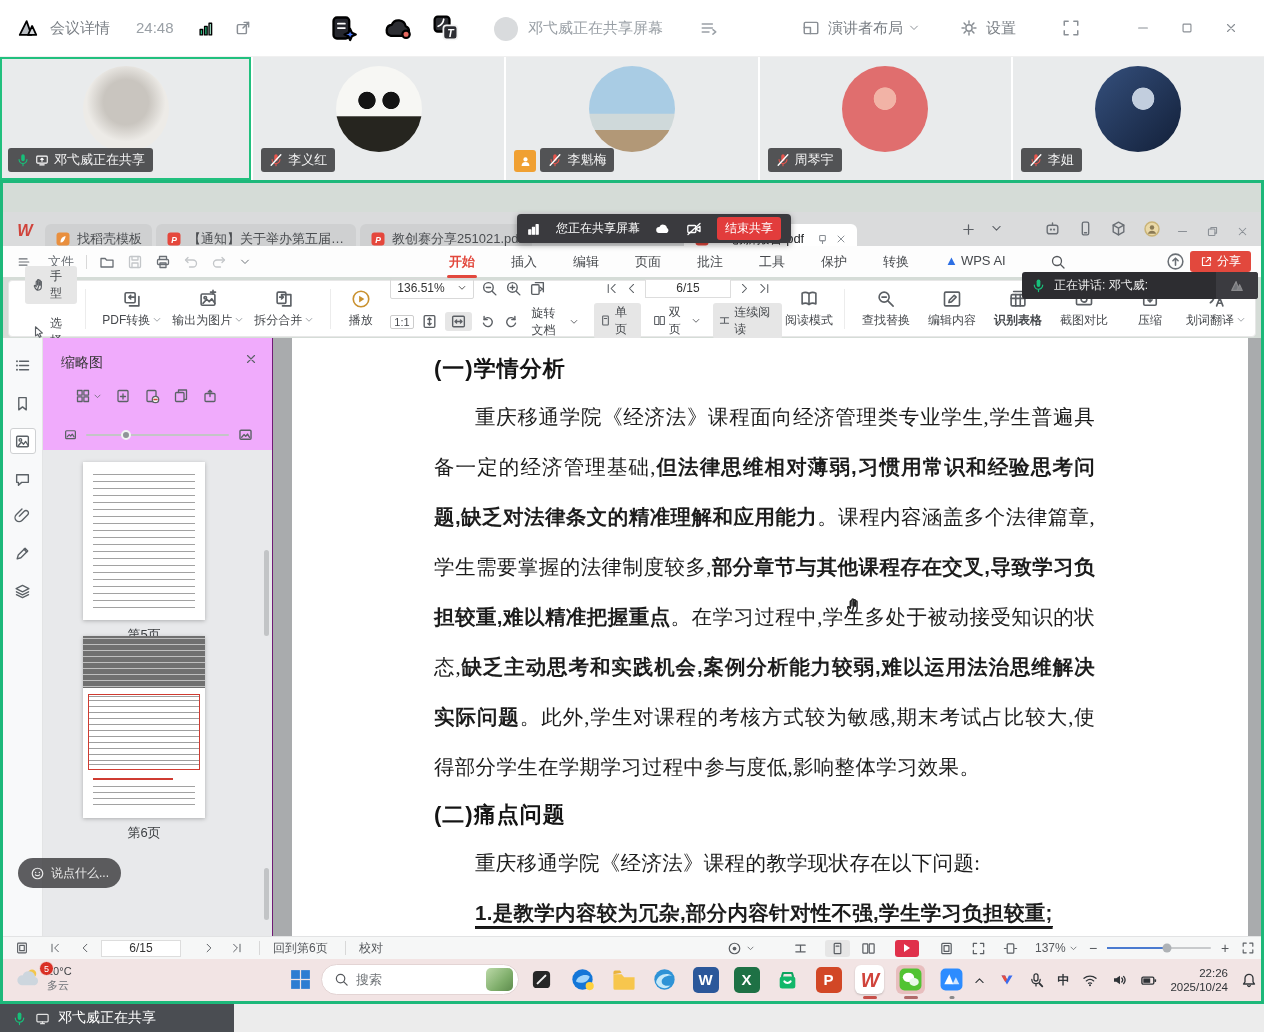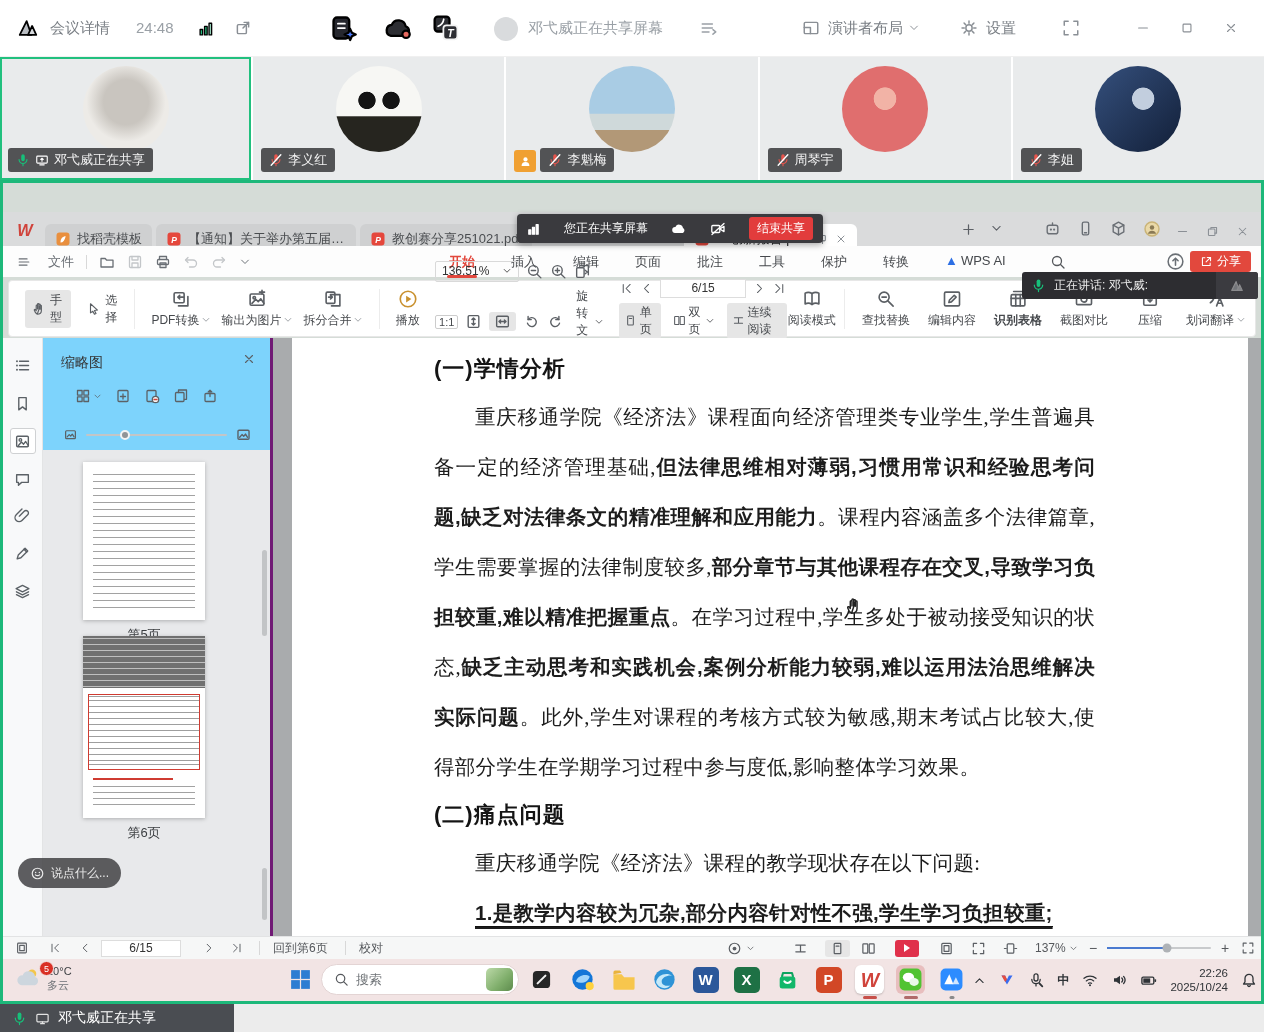--- a/index.html
+++ b/index.html
@@ -38,57 +38,57 @@
   font-size:13px;color:#4a4d50;max-width:200px;white-space:nowrap}
 .tab span{overflow:hidden;text-overflow:ellipsis}
 .tab.active{background:#fff;color:#26282b;max-width:220px;margin-left:148px}
 .tab .ic{width:16px;height:16px}
 #wlogo{position:absolute;left:12px;top:8px;width:20px;height:20px}
 #tab-extras{position:absolute;left:958px;top:10px;display:flex;gap:14px;color:#5c6066}
 #title-icons{position:absolute;right:100px;top:8px;display:flex;gap:16px;color:#6a6f75}
 #win-ctl{position:absolute;right:4px;top:4px;display:flex;color:#55585c}
 
 #share-pill{position:absolute;left:517px;top:214px;height:29px;background:#3a3a3e;border-radius:4px;display:flex;
-  align-items:center;gap:23px;padding:0 10px;color:#fff;font-size:12px;z-index:30;box-shadow:0 2px 6px rgba(0,0,0,.35)}
+  align-items:center;gap:15px;padding:0 10px;color:#fff;font-size:12px;z-index:30;box-shadow:0 2px 6px rgba(0,0,0,.35)}
 #stop-share{background:#e23c3c;color:#fff;border-radius:3px;padding:3px 8px;font-size:12px}
 
 #menubar{position:absolute;left:3px;right:3px;top:246px;height:31px;background:#fdfdfd;display:flex;align-items:center;font-size:13px;color:#46494d}
 #menubar .q{display:flex;align-items:center;gap:12px;margin-left:14px;color:#6a6f75}
 #wps-menus{display:flex;margin-left:180px;gap:0}
 .menu{padding:4px 18px;position:relative;color:#46494d}
 .menu.active{color:#e2483d;font-weight:bold}
 .menu.active::after{content:"";position:absolute;left:16px;right:16px;bottom:-3px;height:3px;background:#e2483d;border-radius:2px}
 #share-btn{position:absolute;right:10px;top:5px;background:#e2483d;color:#fff;font-size:12px;border-radius:3px;height:21px;
   display:flex;align-items:center;gap:4px;padding:0 10px}
 #upload-btn{position:absolute;right:76px;top:6px;color:#6a6f75}
 
 #toolbar{position:absolute;left:8px;right:8px;top:280px;height:57px;background:#fff;border:1px solid #e7e7e7;border-radius:4px;
   display:flex;align-items:center;padding:0 6px;font-size:12px;color:#46494d}
 .vsep{width:1px;height:40px;background:#ececec;margin:0 8px;flex:none}
-.pillcol{display:flex;flex-direction:row;gap:9px;margin-left:10px}
+.pillcol{display:flex;flex-direction:column;gap:9px;margin-left:10px}
 .pill{display:flex;align-items:center;gap:4px;padding:2px 7px;border-radius:3px}
 .pill.sel{background:#e6e6e6}
 .bigbtn{width:76px;display:flex;flex-direction:column;align-items:center;gap:3px}
 .bigbtn .ic{width:20px;height:20px;color:#5b5f64}
 .bigbtn .lbl{display:flex;align-items:center;gap:2px;white-space:nowrap}
 .twocol{display:flex;flex-direction:column;gap:5px}
 .trow{display:flex;align-items:center;gap:7px}
 #zoombox{width:84px;height:21px;border:1px solid #d9d9d9;border-radius:2px;display:flex;align-items:center;justify-content:space-between;padding:0 6px;color:#333}
 #pagebox,#sb-pagebox{background:#fff;border:1px solid #ddd;height:19px;width:86px;display:flex;align-items:center;justify-content:center;color:#333}
 .tbico{width:17px;height:17px;color:#5b5f64}
 .mini{padding:1px 5px;border-radius:3px;display:flex;align-items:center;gap:3px}
 .mini.sel{background:#e6e6e6}
 #speak-toast{position:absolute;left:1022px;top:272px;width:236px;height:27px;background:#2d2d31;border-radius:3px;display:flex;
   align-items:center;gap:8px;padding:0 9px;color:#ececec;font-size:12px;z-index:40}
 #speak-toast .tail{position:absolute;right:0;top:0;width:42px;height:27px;background:#3d3d42;border-radius:0 3px 3px 0;display:flex;align-items:center;justify-content:center;opacity:.9}
 
 #iconstrip{position:absolute;left:3px;top:338px;width:40px;bottom:96px;background:#f8f9fa;border-right:1px solid #e3e4e5;height:598px}
 #iconstrip .si{position:absolute;left:50%;transform:translateX(-50%);width:26px;height:26px;display:flex;align-items:center;justify-content:center;color:#5b6166}
 #iconstrip .si.sel{background:#fff;border:1px solid #cfd1d3;border-radius:3px}
-#panel{position:absolute;left:43px;top:338px;width:230px;height:598px;background:#7dd3fc;border-right:3px solid #701a75}
+#panel{position:absolute;left:43px;top:338px;width:230px;height:598px;background:#f0abfc;border-right:1px solid #701a75}
 #panel .hd{position:absolute;left:18px;top:16px;font-size:14px;color:#333}
 #panel .cls{position:absolute;right:14px;top:14px;color:#5b6166}
 #panel .tools{position:absolute;left:32px;top:50px;display:flex;align-items:center;gap:13px;color:#5b6166}
 #panel .sliderrow{position:absolute;left:20px;top:88px;right:18px;display:flex;align-items:center;gap:8px;color:#5b6166}
 #panel .track{flex:1;height:2px;background:#c3c5c7;border-radius:2px;position:relative}
 #panel .knob{position:absolute;left:28%;top:50%;transform:translate(-50%,-50%);width:10px;height:10px;border-radius:50%;background:#909498;border:2px solid #f2f3f4}
 #thumbzone{position:absolute;left:0;top:112px;right:0;bottom:0;background:#e8e9eb}
 .thumb{position:absolute;left:40px;width:122px;background:#fff;box-shadow:0 1px 4px rgba(0,0,0,.25)}
 #thumb5{top:12px;height:158px;padding:12px 10px}
 #thumb5 .lines{height:100%;background:repeating-linear-gradient(#a2a2a2 0 1px,transparent 1px 7px)}

